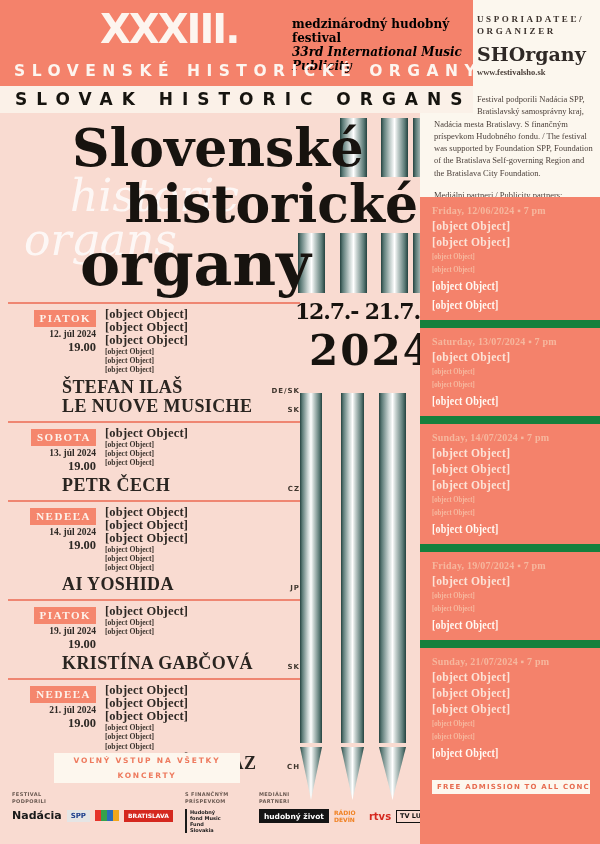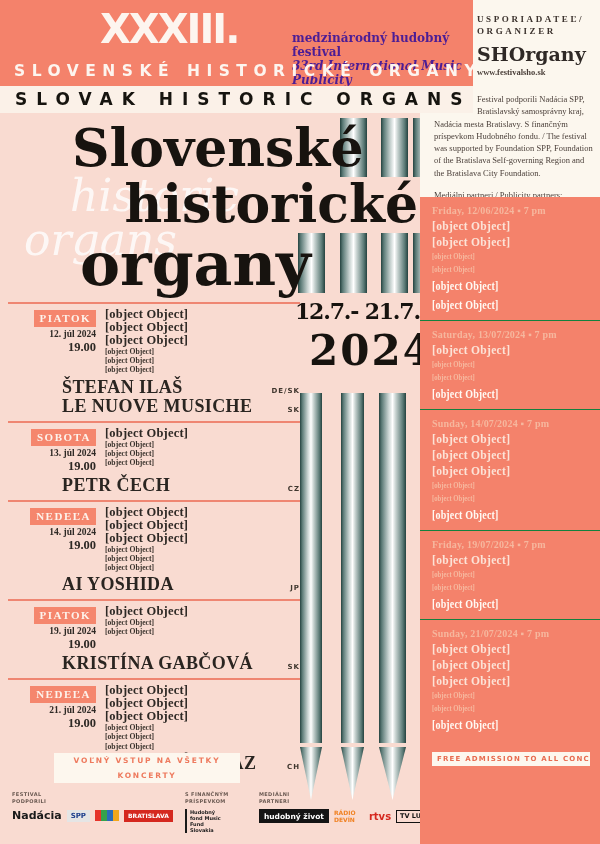--- a/index.html
+++ b/index.html
@@ -11,21 +11,21 @@
   .org-col{position:absolute;left:424px;top:0;width:180px;height:238px;background:#FCF7EE;z-index:1;overflow:hidden;}
   .org-float{float:left;width:53px;height:113px;}
   .org-label{margin:13px 8px 0 10px;font:bold 9px/12px "Liberation Serif",serif;letter-spacing:2.6px;color:#3C332E;}
   .org-name{margin:7px 8px 0 10px;font:bold 19px/20px "DejaVu Serif",serif;color:#2F2926;}
   .org-web{margin:3px 8px 16px 10px;font:bold 8.5px/10px "Liberation Serif",serif;color:#4A3F39;}
   .org-p{margin:10px 8px 0 10px;font:8.5px/12.3px "Liberation Serif",serif;color:#4A3F39;}
 
   
   .hdr{position:absolute;left:0;top:0;width:473px;height:86px;background:#F4826B;z-index:2;}
   .hdr-edition{position:absolute;left:100px;top:8px;font:bold 40px/42px "DejaVu Sans","Liberation Sans",sans-serif;letter-spacing:-2px;color:#FDF5EF;}
-  .hdr-sub{position:absolute;left:292px;top:31px;color:#4c1d95;}
+  .hdr-sub{position:absolute;left:292px;top:17px;color:#000000;}
   .hdr-sub-sk{font:bold 12px/14px "DejaVu Serif",serif;}
   .hdr-sub-en{font:italic bold 12px/14px "DejaVu Serif",serif;}
   .hdr-caps{position:absolute;left:14px;top:62px;font:bold 15.5px/18px "DejaVu Sans","Liberation Sans",sans-serif;letter-spacing:6.5px;color:#FDF5EF;white-space:nowrap;}
   .substrip{position:absolute;left:0;top:86px;width:473px;height:27px;background:#FBF1E8;z-index:2;}
   .substrip-text{font:bold 17px/27px "DejaVu Sans","Liberation Sans",sans-serif;letter-spacing:9px;color:#16140F;padding-left:15px;white-space:nowrap;}
 
   
   .main{position:absolute;left:0;top:113px;width:420px;height:731px;background:#F9DBD1;z-index:1;overflow:hidden;}
   .wm{position:absolute;color:#FFFFFF;opacity:.8;font:italic 44px/46px "DejaVu Serif",serif;z-index:1;}
   .title-line{position:absolute;color:#17130F;font-family:"DejaVu Serif",serif;font-weight:bold;z-index:3;}
@@ -67,21 +67,21 @@
   .lg-ba{background:#D5281F;color:#fff;font:bold 6px "DejaVu Sans",sans-serif;padding:2.5px 4px;}
   .lg-hf{font:bold 5px/6px "DejaVu Sans",sans-serif;color:#1A1A1A;max-width:44px;white-space:normal;border-left:2px solid #1A1A1A;padding-left:3px;}
   .lg-hz{background:#141414;color:#fff;font:bold 7.5px "DejaVu Sans",sans-serif;padding:2.5px 5px;}
   .lg-rd{color:#F08223;font:bold 6px/7px "DejaVu Sans",sans-serif;max-width:30px;white-space:normal;}
   .lg-rtvs{color:#D5281F;font:bold 10px "DejaVu Sans",sans-serif;}
   .lg-lux{color:#111;font:bold 6.5px "DejaVu Sans",sans-serif;border:1px solid #111;padding:1.5px 3px;}
 
   
   .en-col{position:absolute;left:420px;top:197px;width:180px;height:647px;background:#F4826B;z-index:1;overflow:hidden;}
   .en-event{padding:7px 10px 7px 12px;}
-  .en-event + .en-event{border-top:1px solid #15803d;}
+  .en-event + .en-event{border-top:8px solid #15803d;}
   .en-date{font:bold 10px/13px "Liberation Serif",serif;color:#F6B79E;letter-spacing:.2px;}
   .en-title{font:bold 11.5px/14px "Liberation Serif",serif;color:#FCE3D7;letter-spacing:.3px;margin-top:2px;}
   .en-detail{font:bold 9px/12px "Liberation Serif",serif;color:#F6B9A0;width:135%;transform:scaleX(.74);transform-origin:0 0;margin-top:1px;}
   .en-artist{font:bold 13px/16px "Liberation Serif",serif;color:#FFFAF4;letter-spacing:.2px;width:130%;transform:scaleX(.77);transform-origin:0 0;margin-top:3px;}
   .free-en{margin:12px 10px 0 12px;background:#FDF7EE;color:#E76C50;font:bold 7px/14px "DejaVu Sans","Liberation Sans",sans-serif;letter-spacing:1.2px;padding:0 5px;white-space:nowrap;overflow:hidden;}
 </style>
 </head>
 <body>
 
 <div id="poster" data-name="festival-poster">

